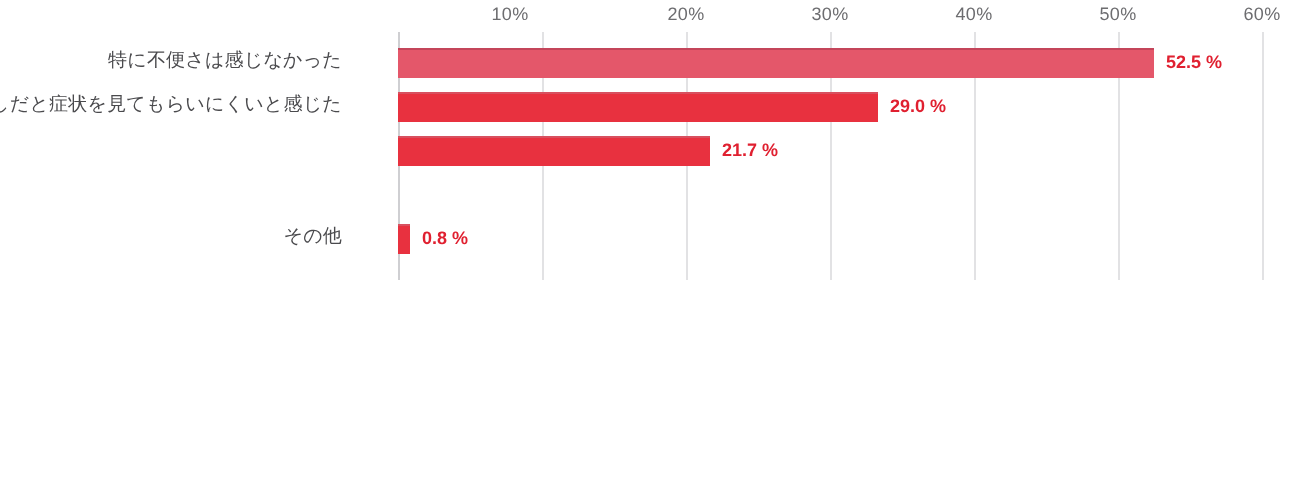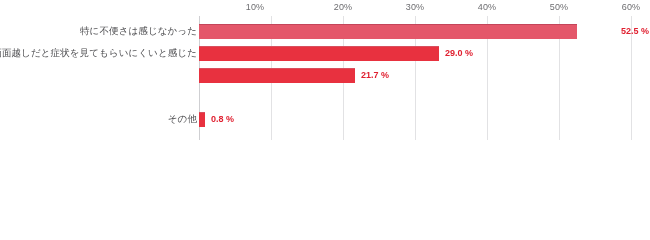--- a/index.html
+++ b/index.html
@@ -54,21 +54,21 @@
 
   
   .row {
     position: absolute;
     left: 0;
     right: 0;
     height: 22px;
   }
   .cat-label {
     position: absolute;
-    right: 453px;      
+    right: 479px;      
     top: 0;
     height: 22px;
     line-height: 22px;
     font-size: 9.5px;
     color: #4a4a4d;
     white-space: nowrap;
     letter-spacing: 0.1px;
     font-family: Liberation Serif, serif;
   }
   .bar {
@@ -112,21 +112,21 @@
     <div class="tick-label" style="left:144px;">20%</div>
     <div class="tick-label" style="left:216px;">30%</div>
     <div class="tick-label" style="left:288px;">40%</div>
     <div class="tick-label" style="left:360px;">50%</div>
     <div class="tick-label" style="left:432px;">60%</div>
   </div>
 
   <div class="row" style="top:20px;">
     <div class="cat-label">特に不便さは感じなかった</div>
     <div class="bar first" style="width:378px;"></div>
-    <div class="value-label" style="left:583px;margin-left:38px;">52.5 %</div>
+    <div class="value-label" style="left:583px;">52.5 %</div>
   </div>
 
   <div class="row" style="top:42px;">
     <div class="cat-label">画面越しだと症状を見てもらいにくいと感じた</div>
     <div class="bar" style="width:240px;"></div>
     <div class="value-label" style="left:445px;">29.0 %</div>
   </div>
 
   <div class="row" style="top:64px;">
     <div class="bar" style="width:156px;"></div>

